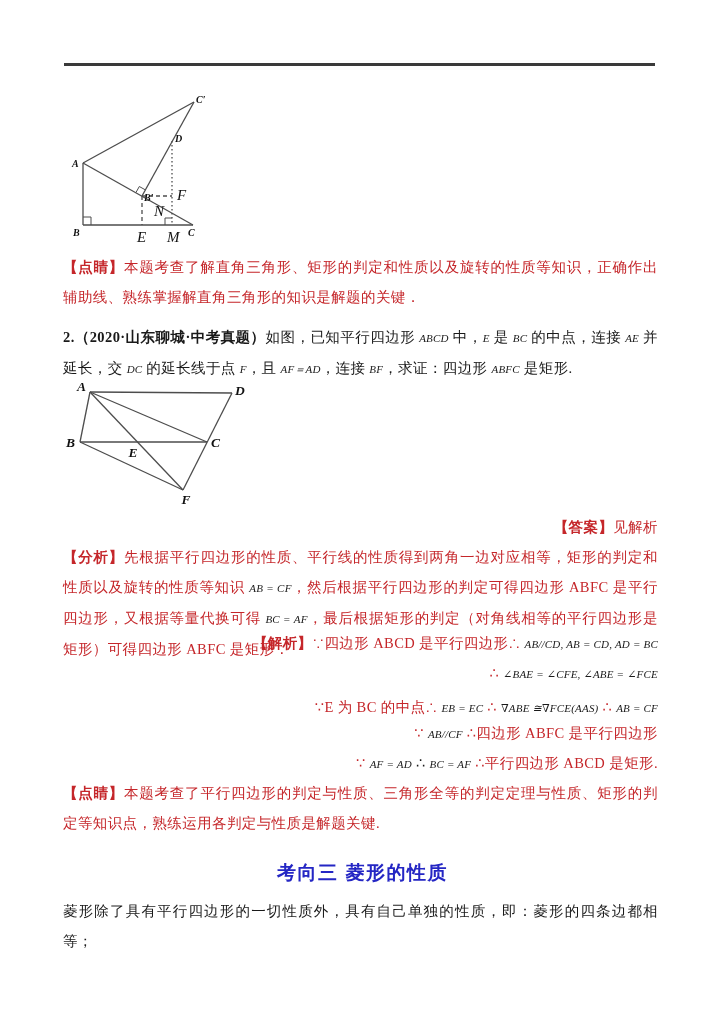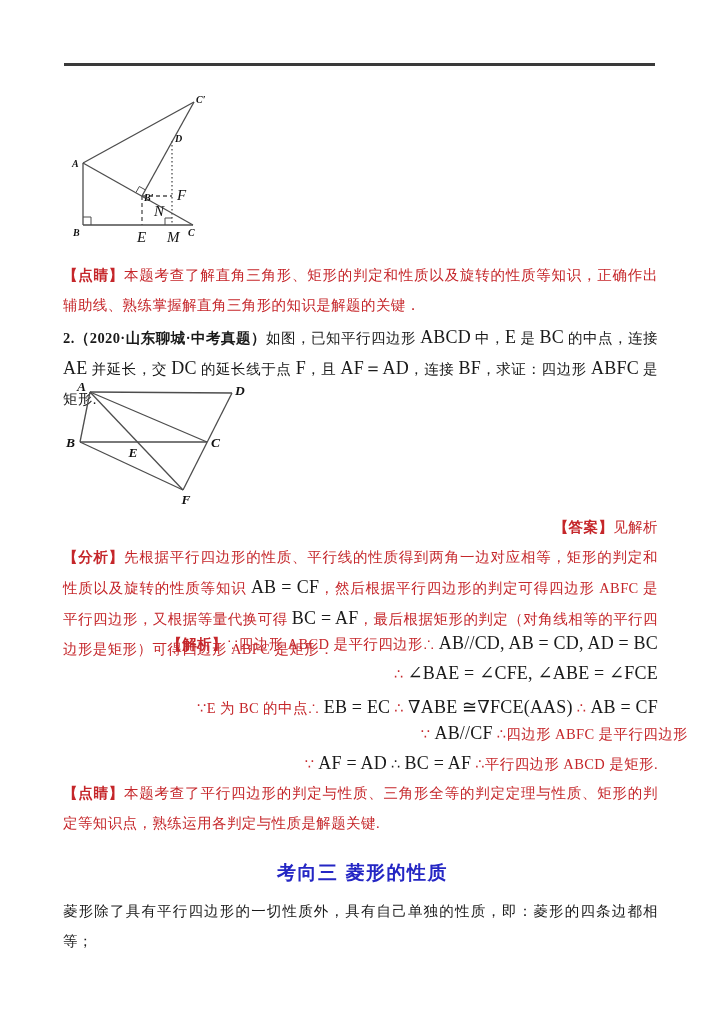--- a/index.html
+++ b/index.html
@@ -18,21 +18,21 @@
   .para{
     position:absolute;left:63px;width:595px;
     font-size:14.5px;line-height:30px;text-align:justify;letter-spacing:0.4px;
   }
   .single{text-align:right;white-space:nowrap;}
   .seg-rb{color:var(--red);font-weight:bold;}
   .seg-r{color:var(--red);}
   .seg-b{font-weight:bold;}
   .seg-n{}
   .seg-bk{color:var(--ink);}
-  .seg-m{font-size:18px;letter-spacing:0.2px;}
+  .seg-m{font-style:italic;font-size:11px;letter-spacing:0.2px;}
   .heading{
     position:absolute;left:65px;width:595px;top:856px;
     text-align:center;font-family:"Liberation Sans","DejaVu Sans",sans-serif;
     font-weight:bold;font-size:19px;color:var(--blue);letter-spacing:1.5px;
     line-height:34px;
   }
   svg{position:absolute;}
   svg line, svg polyline{stroke:var(--line);fill:none;}
   .lab{font-family:"Liberation Serif","DejaVu Serif",serif;font-style:italic;fill:#111;}
   .lab-sm{font-size:10px;font-weight:bold;}
@@ -66,21 +66,21 @@
   <text class="lab lab-sm" x="130" y="148">C</text>
   <text class="lab lab-sm" x="138" y="15">C′</text>
   <text class="lab lab-sm" x="117" y="54">D</text>
   <text class="lab lab-sm" x="86" y="113">B′</text>
   <text class="lab lab-lg" x="119" y="112">F</text>
   <text class="lab lab-lg" x="96" y="128">N</text>
   <text class="lab lab-lg" x="79" y="154">E</text>
   <text class="lab lab-lg" x="109" y="154">M</text>
 </svg>
 
-<div class="para" style="top:260px;"><span class="seg-rb">【点睛】</span><span class="seg-r">本题考查了解直角三角形、矩形的判定和性质以及旋转的性质等知识，正确作出辅助线、熟练掌握解直角三角形的知识是解题的关键．</span></div>
+<div class="para" style="top:252px;"><span class="seg-rb">【点睛】</span><span class="seg-r">本题考查了解直角三角形、矩形的判定和性质以及旋转的性质等知识，正确作出辅助线、熟练掌握解直角三角形的知识是解题的关键．</span></div>
 
 <div class="para" style="top:322px;"><span class="seg-b">2.（2020·山东聊城·中考真题）</span><span class="seg-n">如图，已知平行四边形 </span><span class="seg-m">ABCD</span><span class="seg-n"> 中，</span><span class="seg-m">E</span><span class="seg-n"> 是 </span><span class="seg-m">BC</span><span class="seg-n"> 的中点，连接 </span><span class="seg-m">AE</span><span class="seg-n"> 并延长，交 </span><span class="seg-m">DC</span><span class="seg-n"> 的延长线于点 </span><span class="seg-m">F</span><span class="seg-n">，且 </span><span class="seg-m">AF＝AD</span><span class="seg-n">，连接 </span><span class="seg-m">BF</span><span class="seg-n">，求证：四边形 </span><span class="seg-m">ABFC</span><span class="seg-n"> 是矩形.</span></div>
 
 <svg style="left:62px;top:383px;" width="192" height="124" viewBox="0 0 192 124">
   <g stroke-width="1.3">
     <line x1="28" y1="9" x2="170" y2="10"></line>
     <line x1="28" y1="9" x2="18" y2="59"></line>
     <line x1="18" y1="59" x2="145" y2="59"></line>
     <line x1="170" y1="10" x2="121" y2="107"></line>
     <line x1="28" y1="9" x2="121" y2="107"></line>
@@ -95,20 +95,20 @@
   <text class="lab lab-md" x="124" y="121" text-anchor="middle">F</text>
 </svg>
 
 <div class="para single" style="top:512px;"><span class="seg-rb">【答案】</span><span class="seg-r">见解析</span></div>
 
 <div class="para" style="top:542px;"><span class="seg-rb">【分析】</span><span class="seg-r">先根据平行四边形的性质、平行线的性质得到两角一边对应相等，矩形的判定和性质以及旋转的性质等知识 </span><span class="seg-m">AB = CF</span><span class="seg-r">，然后根据平行四边形的判定可得四边形 ABFC 是平行四边形，又根据等量代换可得 </span><span class="seg-m">BC = AF</span><span class="seg-r">，最后根据矩形的判定（对角线相等的平行四边形是矩形）可得四边形 ABFC 是矩形．</span></div>
 
 <div class="para single" style="top:628px;"><span class="seg-rb">【解析】</span><span class="seg-r">∵</span><span class="seg-r">四边形 ABCD 是平行四边形</span><span class="seg-r">∴ </span><span class="seg-m">AB//CD, AB = CD, AD = BC</span></div>
 <div class="para single" style="top:658px;"><span class="seg-r">∴ </span><span class="seg-m">∠BAE = ∠CFE, ∠ABE = ∠FCE</span></div>
 <div class="para single" style="top:692px;"><span class="seg-r">∵</span><span class="seg-r">E 为 BC 的中点</span><span class="seg-r">∴ </span><span class="seg-m">EB = EC</span><span class="seg-r"> ∴ </span><span class="seg-m">∇ABE ≅∇FCE(AAS)</span><span class="seg-r"> ∴ </span><span class="seg-m">AB = CF</span></div>
-<div class="para single" style="top:718px;margin-left:30px;"><span class="seg-r">∵ </span><span class="seg-m">AB//CF</span><span class="seg-r"> ∴</span><span class="seg-r">四边形 ABFC 是平行四边形</span></div>
+<div class="para single" style="top:718px;"><span class="seg-r">∵ </span><span class="seg-m">AB//CF</span><span class="seg-r"> ∴</span><span class="seg-r">四边形 ABFC 是平行四边形</span></div>
 <div class="para single" style="top:748px;"><span class="seg-r">∵ </span><span class="seg-m">AF = AD</span><span class="seg-bk"> ∴ </span><span class="seg-m">BC = AF</span><span class="seg-r"> ∴</span><span class="seg-r">平行四边形 ABCD 是矩形.</span></div>
 
 <div class="para" style="top:778px;"><span class="seg-rb">【点睛】</span><span class="seg-r">本题考查了平行四边形的判定与性质、三角形全等的判定定理与性质、矩形的判定等知识点，熟练运用各判定与性质是解题关键.</span></div>
 
 <div class="heading">考向三  菱形的性质</div>
 
 <div class="para" style="top:896px;"><span class="seg-n">菱形除了具有平行四边形的一切性质外，具有自己单独的性质，即：菱形的四条边都相等；</span></div>
 
 </body></html>

